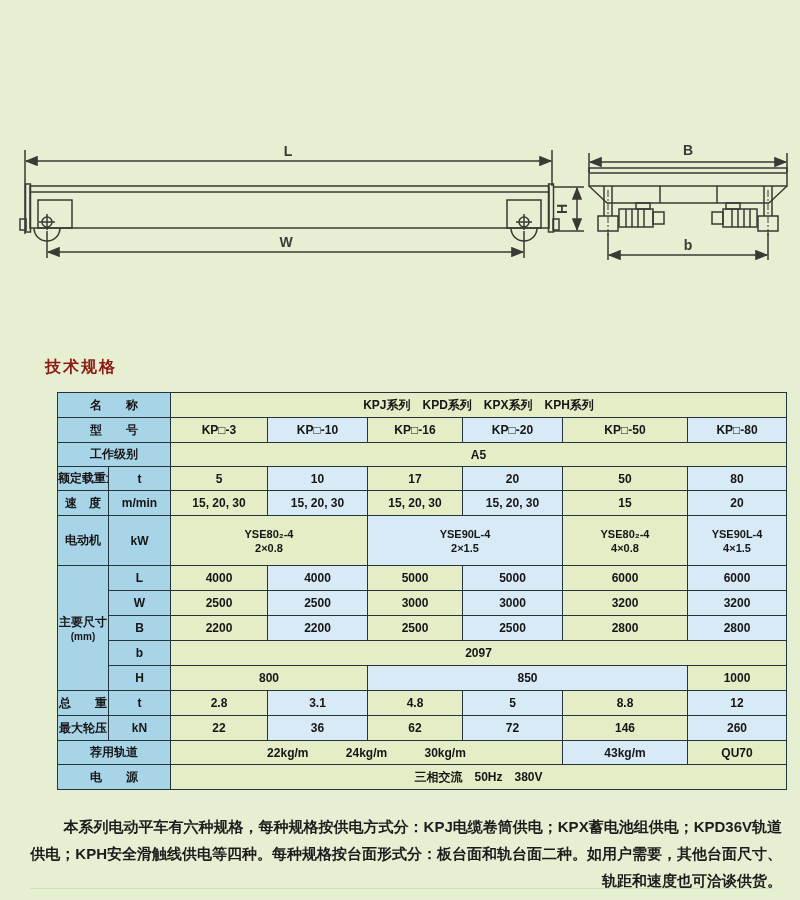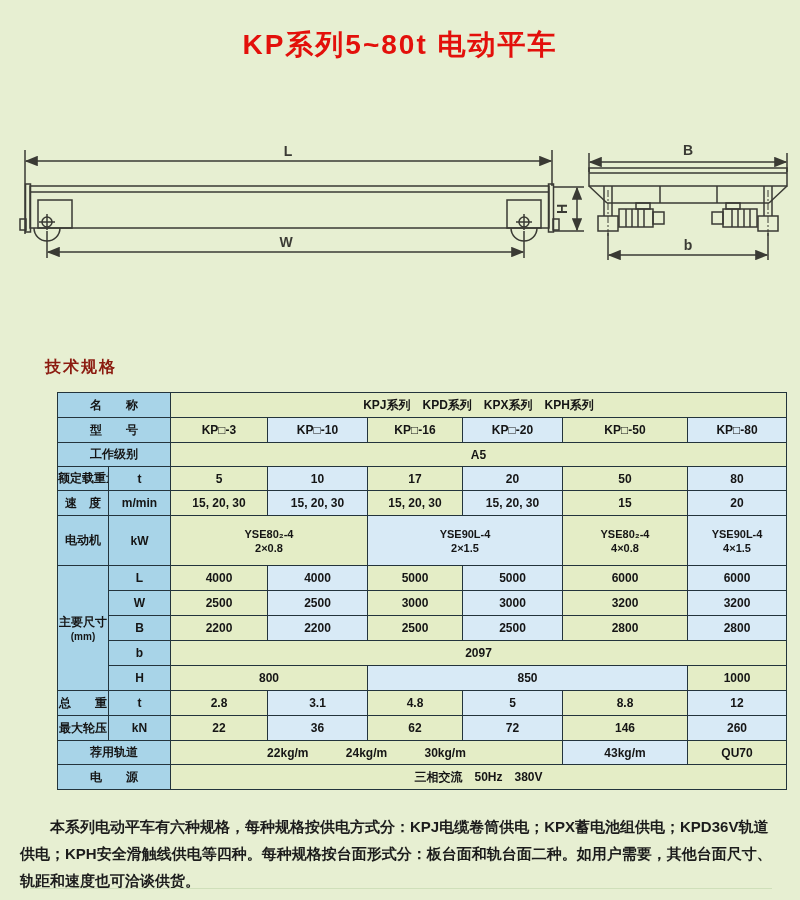--- a/index.html
+++ b/index.html
@@ -16,31 +16,30 @@
   .spec-table td{border:1.5px solid #23343c;padding:0;overflow:hidden;white-space:nowrap;
                  vertical-align:middle;}
   .lab{background:#a8d4e8;}
   .g{background:#e4edc6;}
   .b{background:#d8eaf6;margin-top:19px;}
   .h25{height:25px;} .h24{height:24px;} .h50{height:50px;}
   .sub{font-size:10px;font-weight:bold;}
   .motor{font-size:11px;line-height:14px;}
   .sp{margin:16px 17px;}
   .footer{position:absolute;top:813px;left:20px;width:762px;font-size:15px;
-          font-weight:bold;color:#1c1c1c;line-height:27px;text-indent:2em;}
+          font-weight:bold;color:#1c1c1c;line-height:27px;text-indent:2em;text-align:right;}
   .bottom-rule{position:absolute;top:888px;left:30px;width:742px;height:1px;
                background:#cfdfba;}
   svg text{font-family:"Liberation Sans",sans-serif;font-size:14px;fill:#3a3a34;font-weight:bold;}
 </style>
 </head>
 <body>
 
 <div class="page">
 
-  <div class="title">KP系列5~80t 电动平车</div>
 
   <svg class="drawing" width="800" height="280" viewBox="0 0 800 280">
     <defs>
       <marker id="arr" viewBox="0 0 10 8" refX="9" refY="4" markerWidth="9" markerHeight="7" orient="auto-start-reverse">
         <path d="M0,0 L10,4 L0,8 Z" fill="#3a3a34"></path>
       </marker>
     </defs>
 
     <g stroke="#3a3a34" stroke-width="1.5" fill="none">
 

